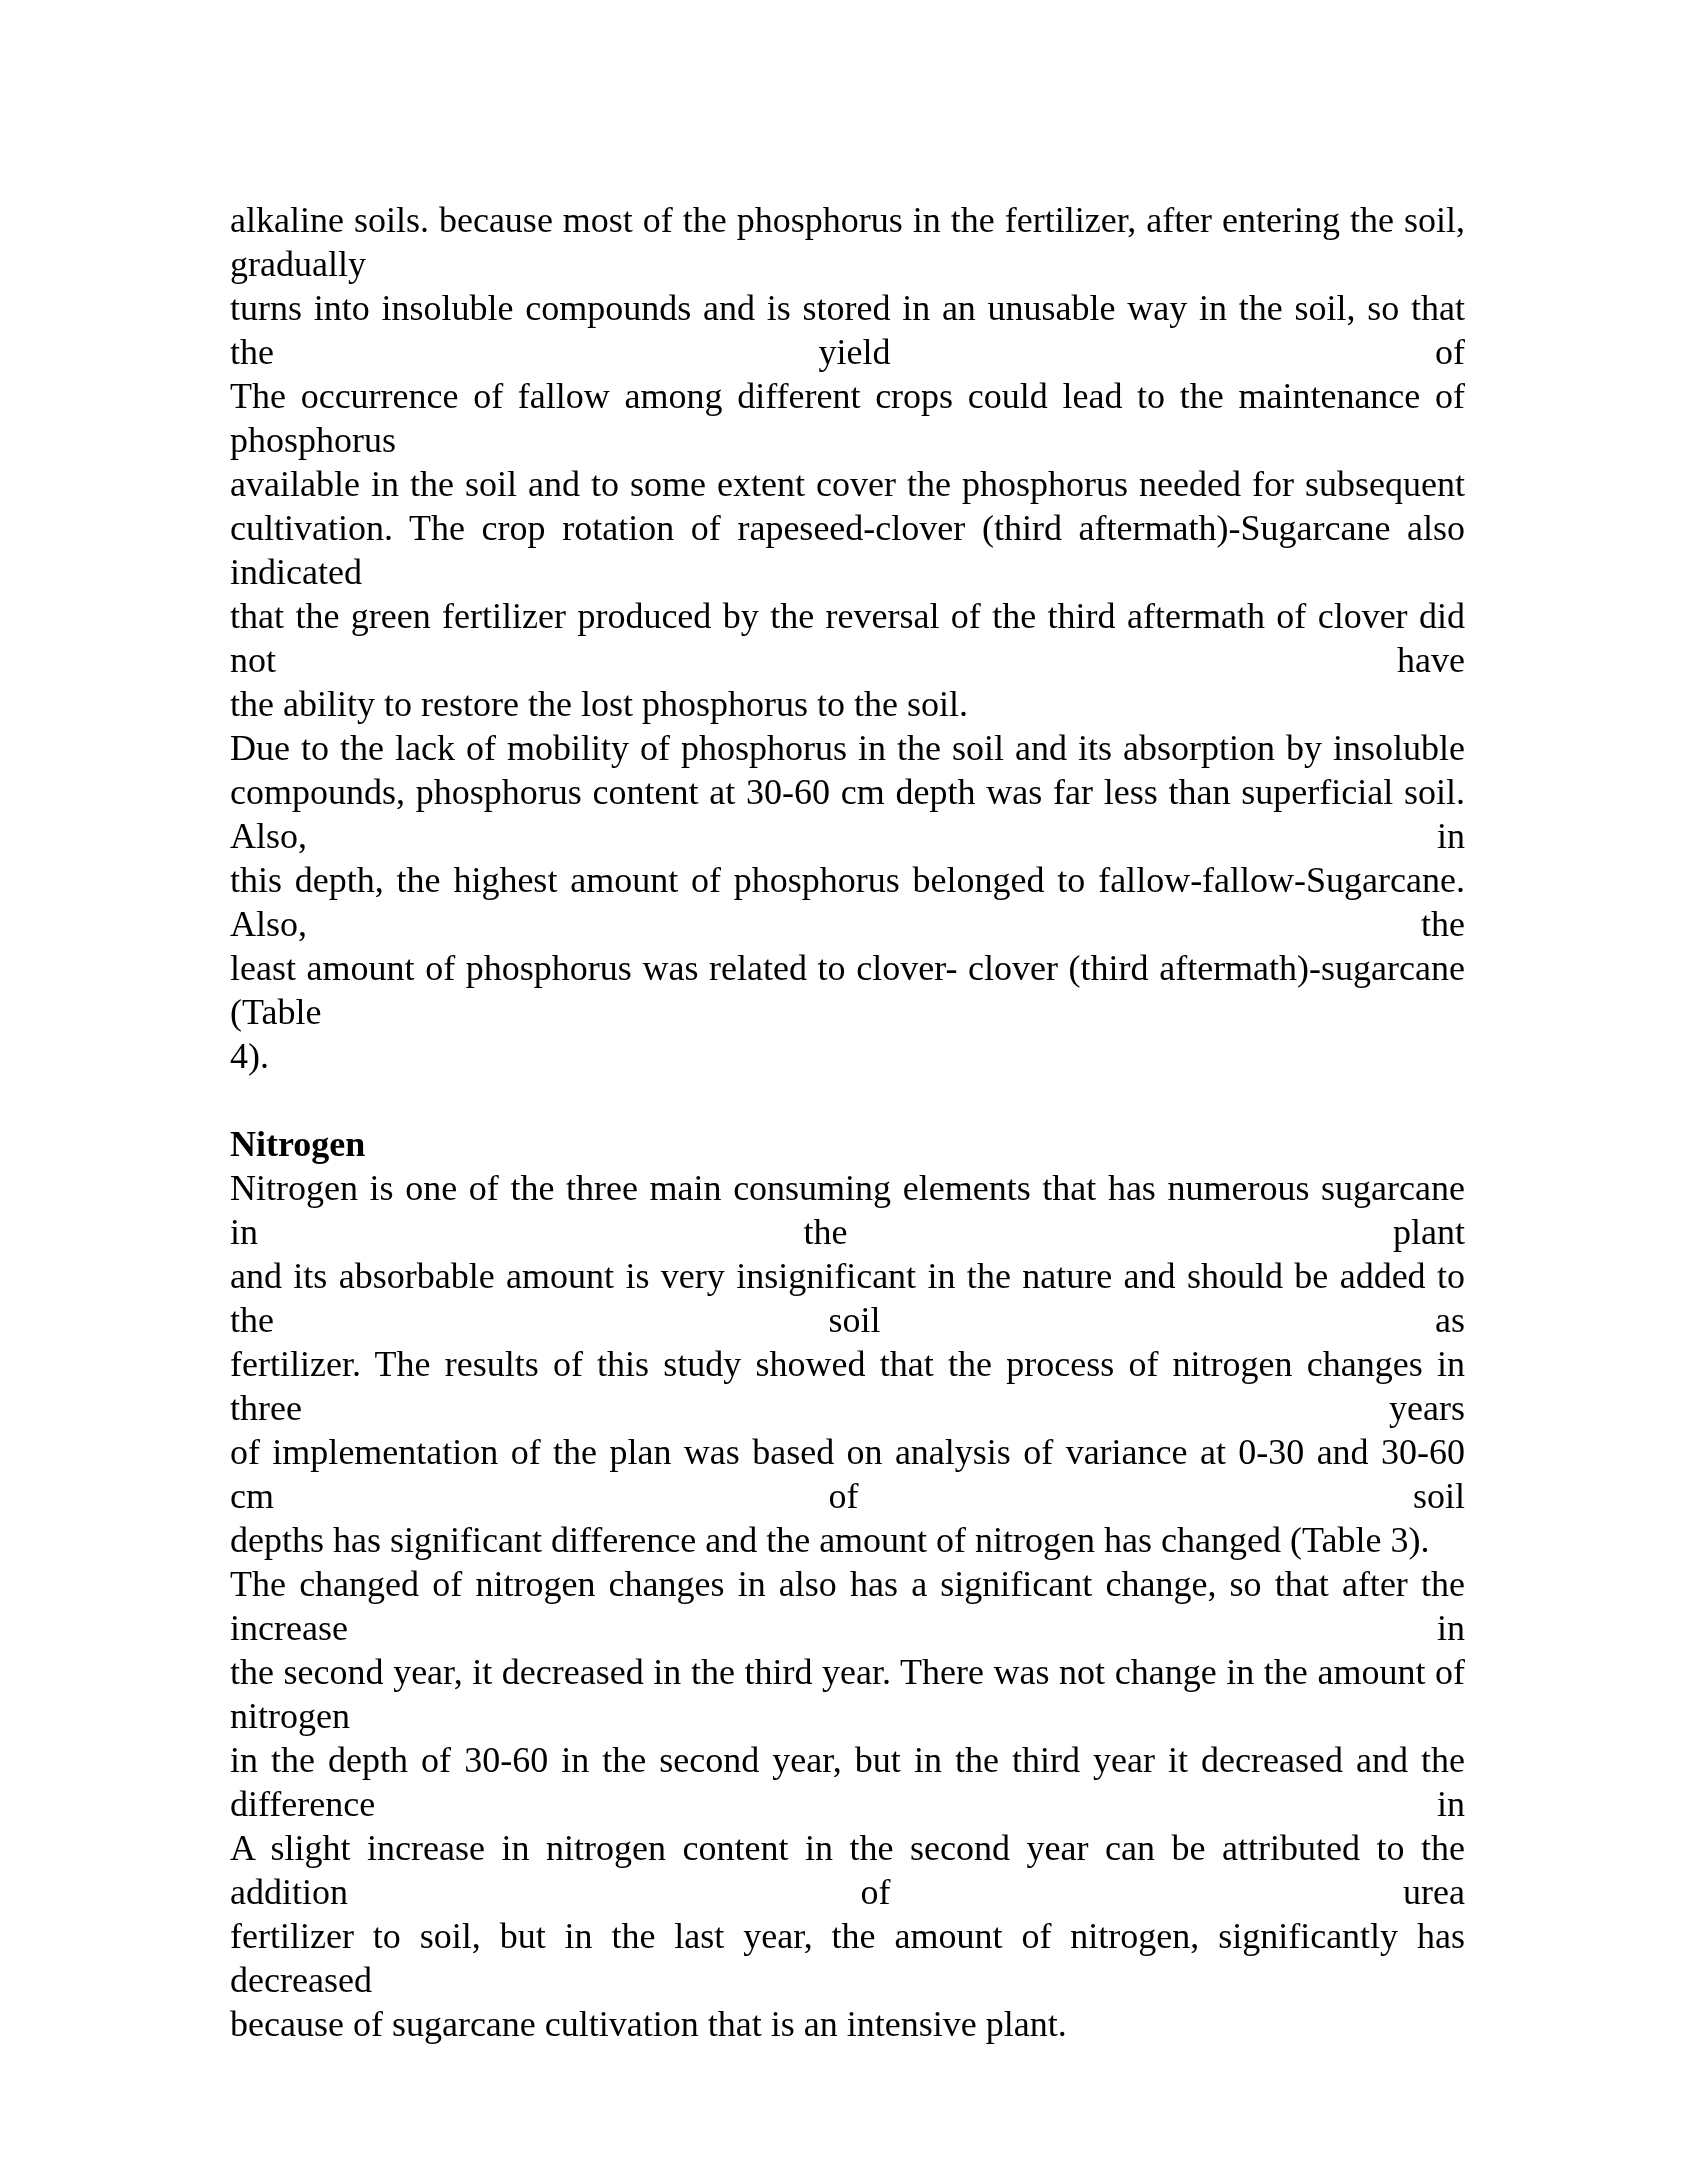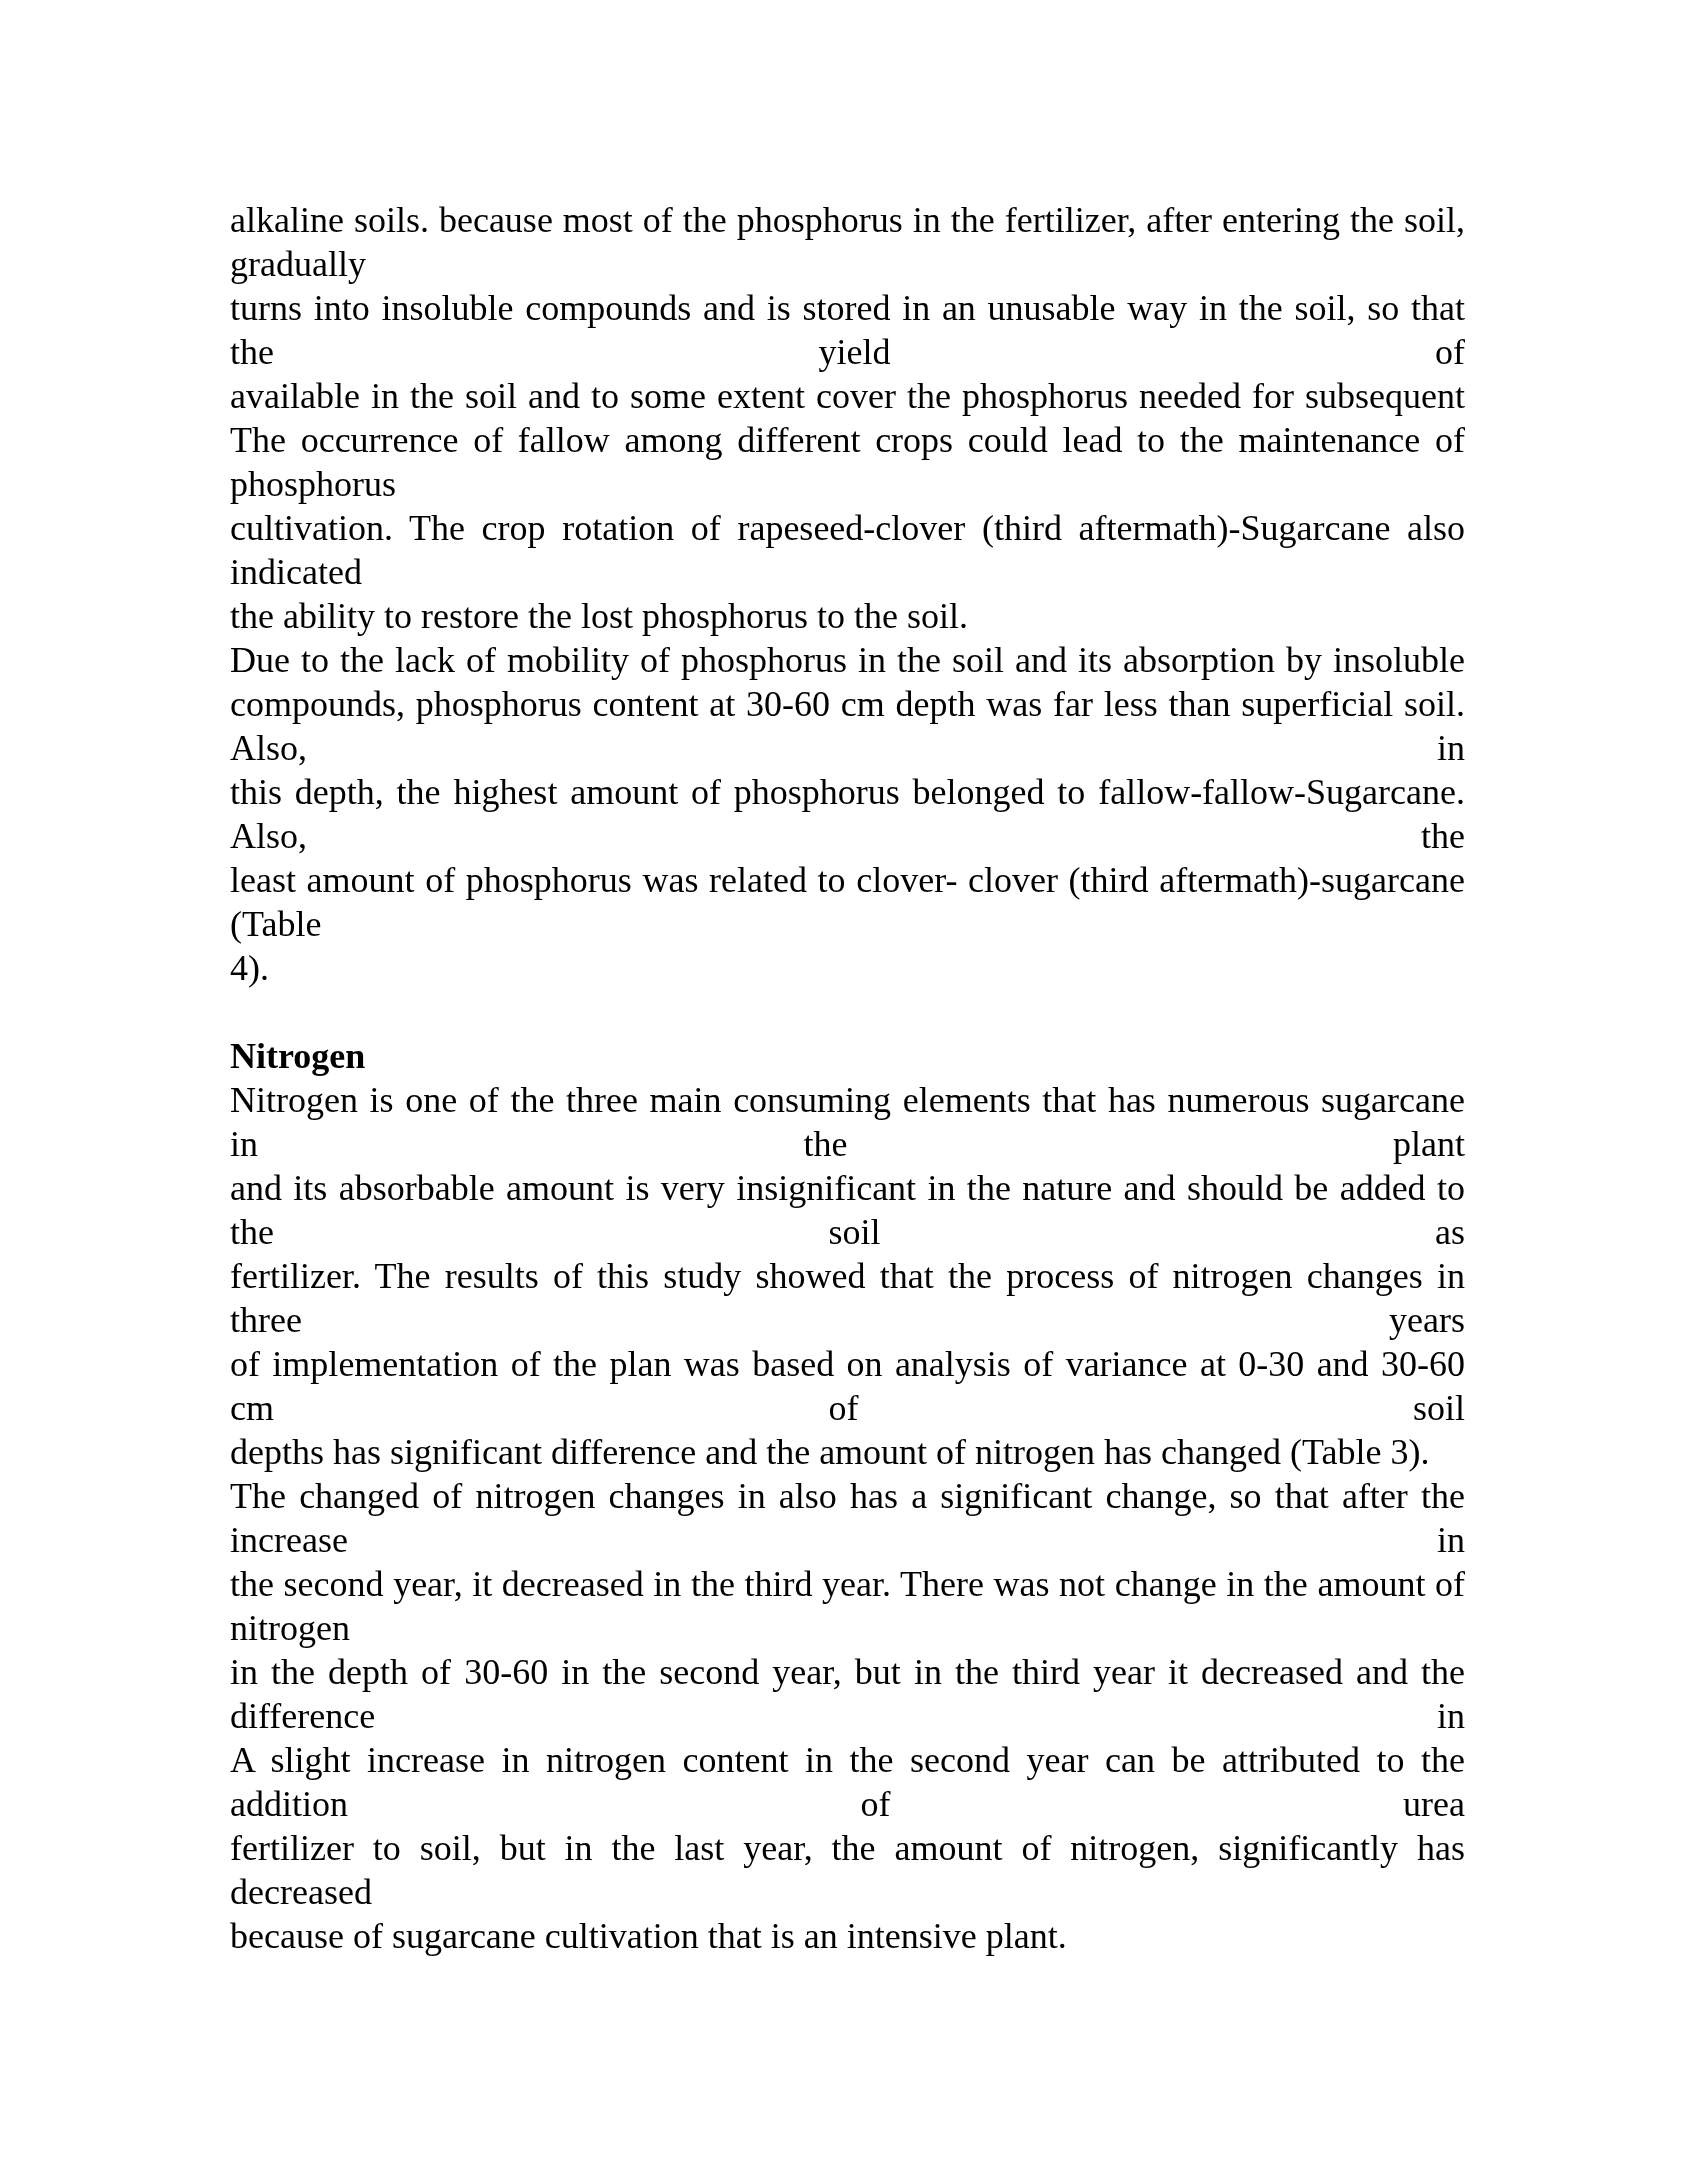--- a/index.html
+++ b/index.html
@@ -46,23 +46,24 @@
 </head>
 <body>
 
 <div class="page">
   <div class="text-area">
       <div class="paragraph">
         <div class="line">alkaline soils. because most of the phosphorus in the fertilizer, after entering the soil, gradually</div>
         <div class="line">turns into insoluble compounds and is stored in an unusable way in the soil, so that the yield of</div>
       </div>
       <div class="paragraph">
+        <div class="line">The occurrence of fallow among different crops could lead to the maintenance of phosphorus</div>
         <div class="line">available in the soil and to some extent cover the phosphorus needed for subsequent</div>
-        <div class="line">The occurrence of fallow among different crops could lead to the maintenance of phosphorus</div>
         <div class="line">cultivation. The crop rotation of rapeseed-clover (third aftermath)-Sugarcane also indicated</div>
+        <div class="line">that the green fertilizer produced by the reversal of the third aftermath of clover did not have</div>
         <div class="line last">the ability to restore the lost phosphorus to the soil.</div>
       </div>
       <div class="paragraph">
         <div class="line">Due to the lack of mobility of phosphorus in the soil and its absorption by insoluble</div>
         <div class="line">compounds, phosphorus content at 30-60 cm depth was far less than superficial soil. Also, in</div>
         <div class="line">this depth, the highest amount of phosphorus belonged to fallow-fallow-Sugarcane. Also, the</div>
         <div class="line">least amount of phosphorus was related to clover- clover (third aftermath)-sugarcane (Table</div>
         <div class="line last">4).</div>
       </div>
       <div class="blank-line"></div>

